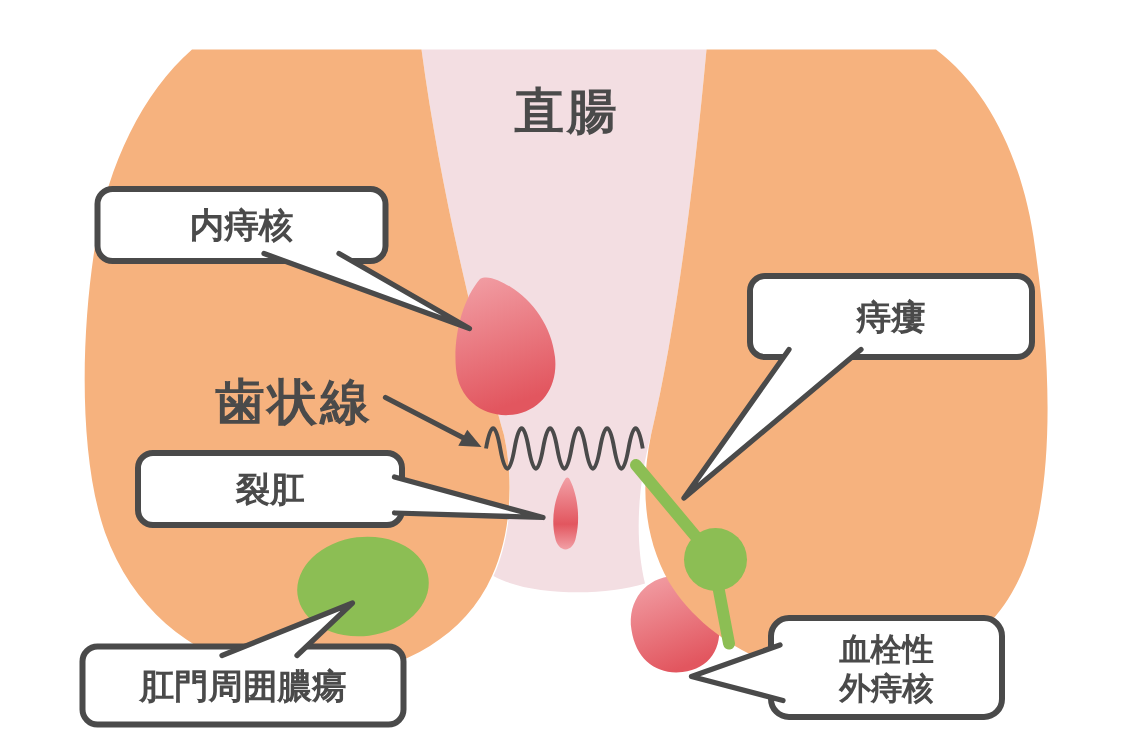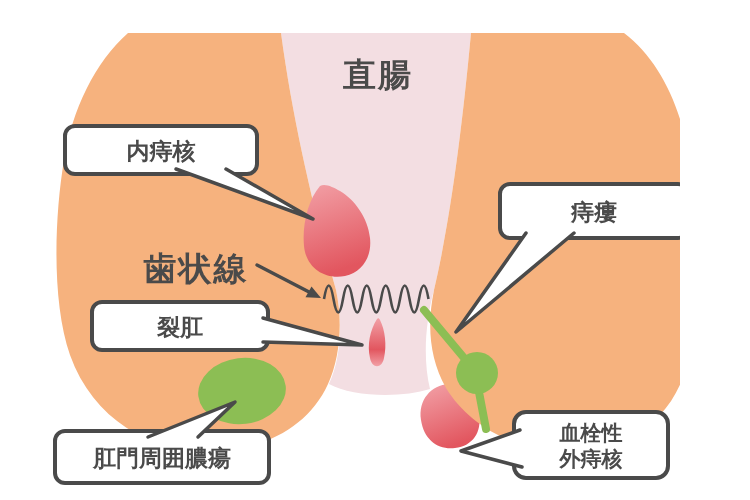--- a/index.html
+++ b/index.html
@@ -1,18 +1,18 @@
 <!DOCTYPE html>
 <html><head>
 <meta charset="utf-8">
 <style>
   html, body { margin: 0; padding: 0; background: #ffffff; }
   .stage {
     position: relative;
-    width: 680px;
+    width: 750px;
     height: 500px;
     overflow: hidden;
     background: #14b8a6;
     font-family: "DejaVu Sans", sans-serif;
     text-decoration: underline;
   }
   svg { display: block; }
   text.big-label {
     font-size: 33px;
     font-weight: 700;

